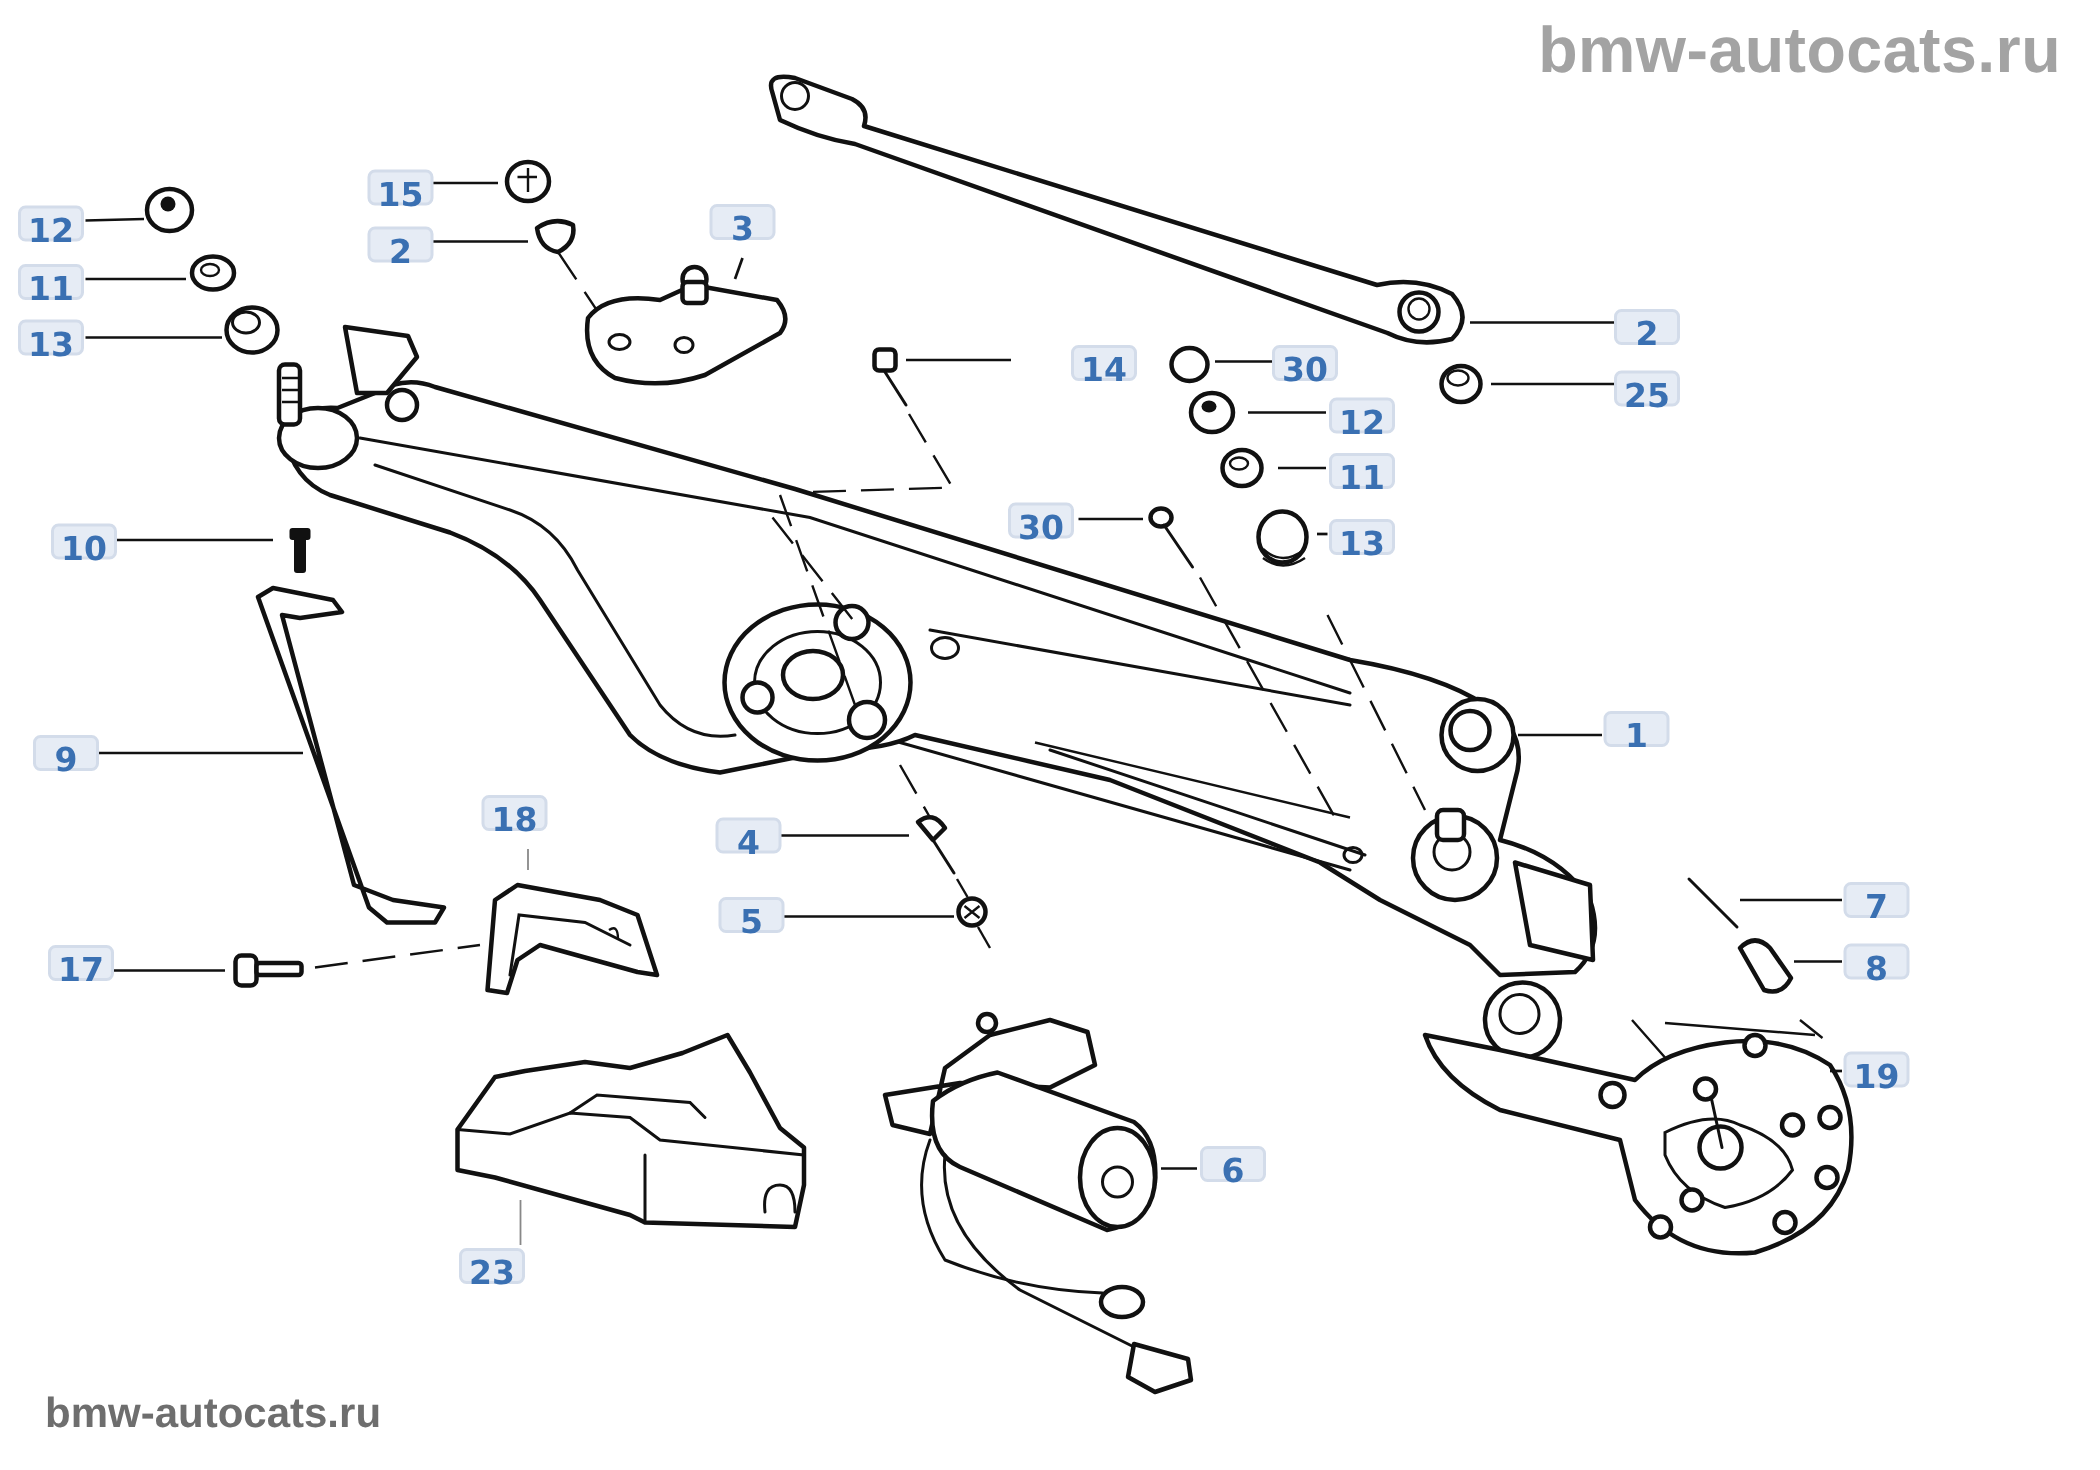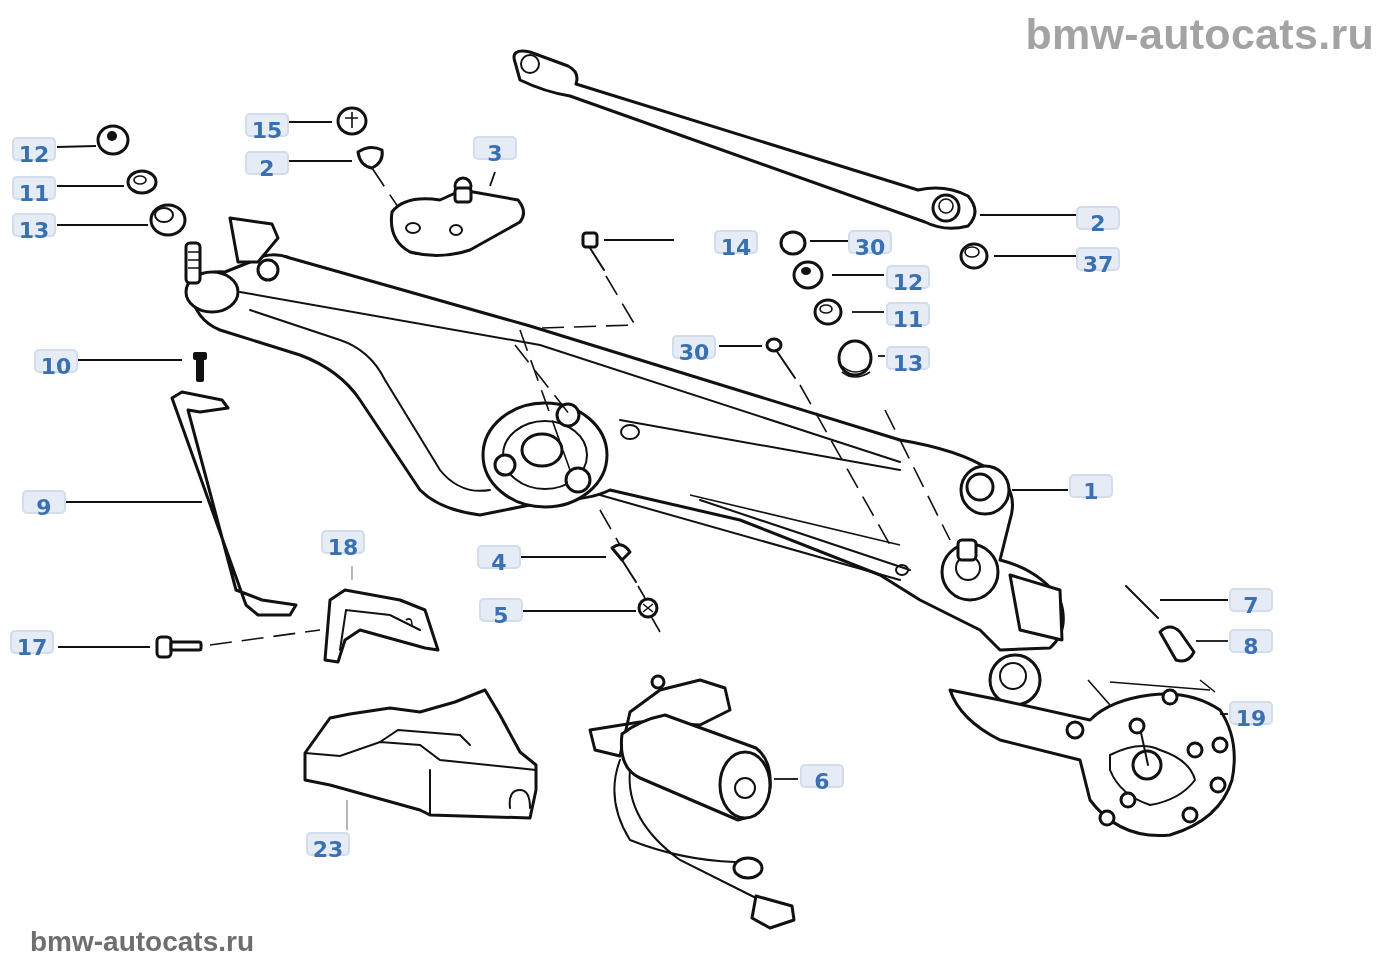--- a/index.html
+++ b/index.html
@@ -231,25 +231,25 @@
 <div class="callout" style="left:245px;top:113px">15</div>
 <div class="callout" style="left:245px;top:151px">2</div>
 <div class="callout" style="left:473px;top:136px">3</div>
 <div class="callout" style="left:714px;top:230px">14</div>
 <div class="callout" style="left:848px;top:230px">30</div>
 <div class="callout" style="left:886px;top:265px">12</div>
 <div class="callout" style="left:886px;top:302px">11</div>
 <div class="callout" style="left:886px;top:346px">13</div>
 <div class="callout" style="left:672px;top:335px">30</div>
 <div class="callout" style="left:1076px;top:206px">2</div>
-<div class="callout" style="left:1076px;top:247px">37</div>
+<div class="callout" style="left:1076px;top:247px">25</div>
 <div class="callout" style="left:34px;top:349px">10</div>
 <div class="callout" style="left:22px;top:490px">9</div>
 <div class="callout" style="left:1069px;top:474px">1</div>
 <div class="callout" style="left:321px;top:530px">18</div>
 <div class="callout" style="left:477px;top:545px">4</div>
 <div class="callout" style="left:479px;top:598px">5</div>
-<div class="callout" style="left:10px;top:630px">17</div>
+<div class="callout" style="left:32px;top:630px">17</div>
 <div class="callout" style="left:1229px;top:588px">7</div>
 <div class="callout" style="left:1229px;top:629px">8</div>
 <div class="callout" style="left:1229px;top:701px">19</div>
 <div class="callout" style="left:800px;top:764px">6</div>
 <div class="callout" style="left:306px;top:832px">23</div>
 
 </body></html>

